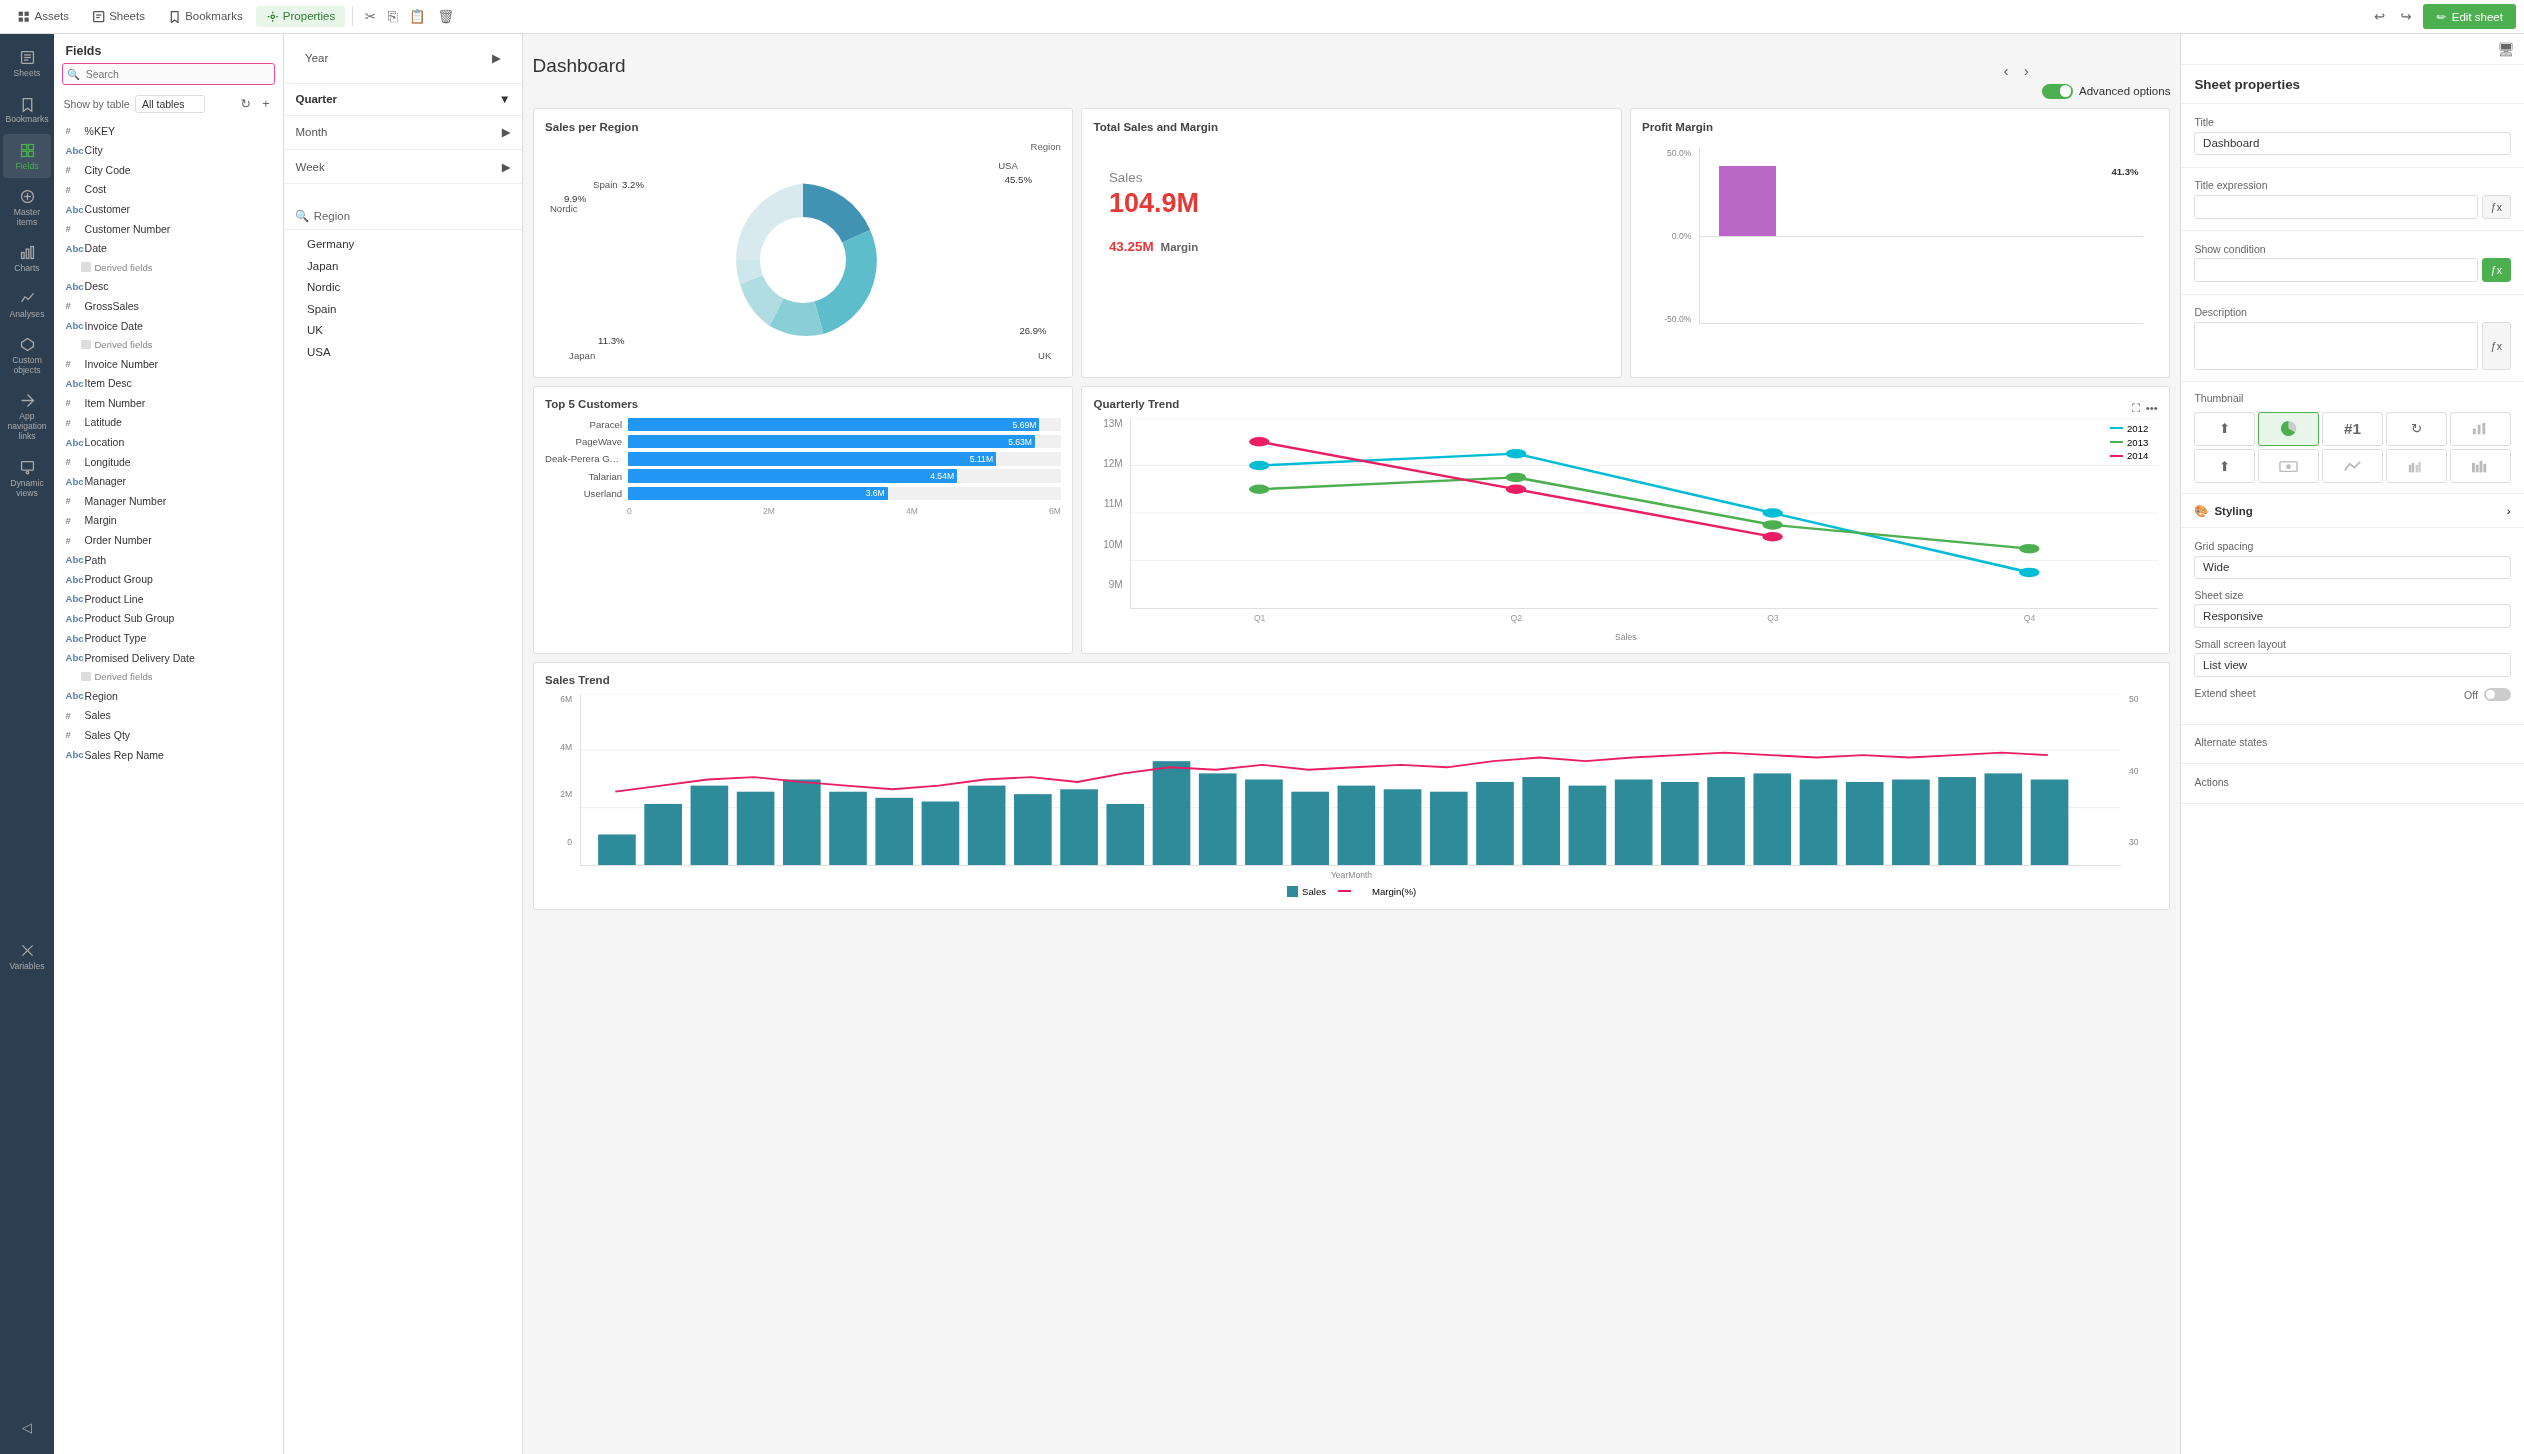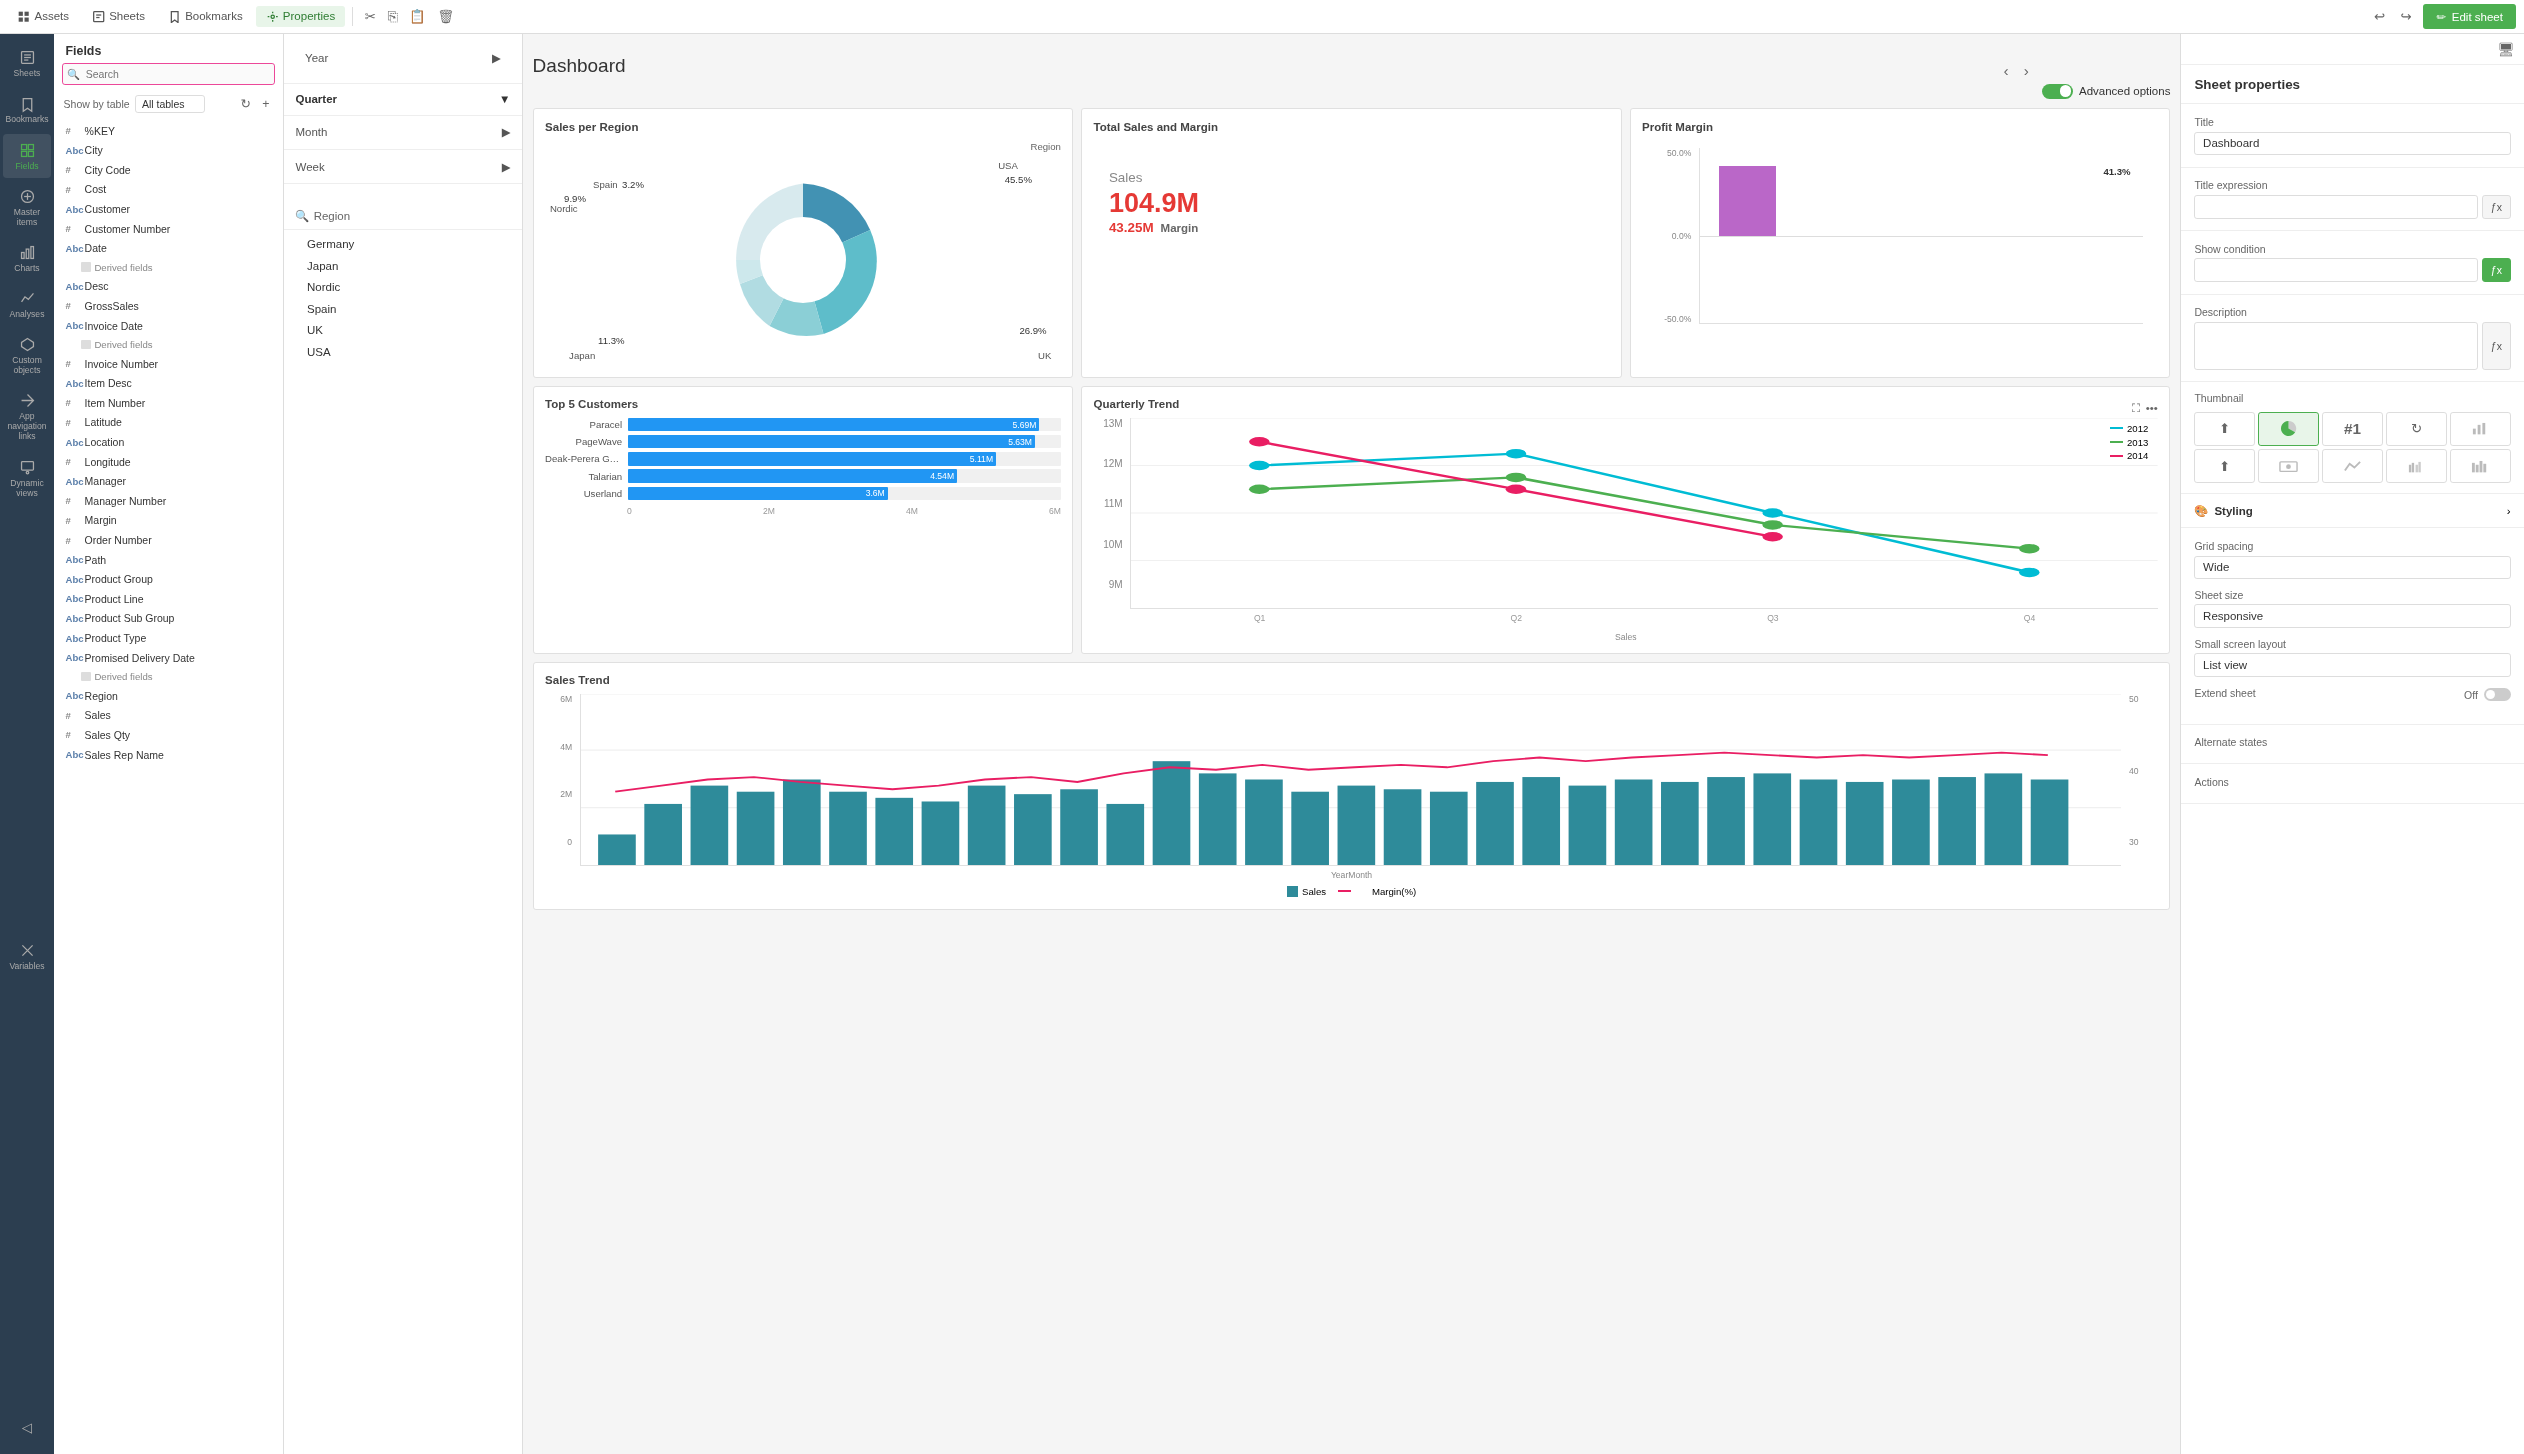--- a/index.html
+++ b/index.html
@@ -66,21 +66,21 @@
     
     .dashboard-grid { display: grid; grid-template-columns: 1fr 1fr 1fr; grid-template-rows: auto auto auto; gap: 7.7px; }
     .dashboard-card { background: #fff; border-radius: 2.9px; border: 1px solid #e0e0e0; padding: 11.5px; position: relative; overflow: hidden; }
 
     
     .card-title { font-size: 11.5px; font-weight: 600; color: #444; margin-bottom: 7.7px; }
     .donut-chart-container { display: flex; align-items: center; justify-content: center; position: relative; height: 210px; }
     .donut-svg { width: 172px; height: 172px; }
     .sales-big { font-size: 13.4px; color: #888; margin-bottom: 3.8px; }
     .sales-number { font-size: 27px; font-weight: 700; color: #e53935; }
-    .sales-margin { font-size: 11.5px; color: #666; margin-top: 1px; }
+    .sales-margin { font-size: 11.5px; color: #666; margin-top: 20px; }
     .sales-margin span { color: #e53935; font-weight: 600; }
     .bar-chart-container { margin-top: 7.7px; }
     .bar-row { display: flex; align-items: center; gap: 5.7px; margin-bottom: 3.8px; font-size: 9.6px; }
     .bar-label { width: 77px; text-align: right; color: #555; white-space: nowrap; overflow: hidden; text-overflow: ellipsis; flex-shrink: 0; }
     .bar-track { flex: 1; background: #f0f0f0; height: 13.4px; border-radius: 1px; position: relative; }
     .bar-fill { height: 100%; background: #2196F3; border-radius: 1px; display: flex; align-items: center; justify-content: flex-end; padding-right: 2.9px; font-size: 8.6px; color: white; }
     .bar-axis { display: flex; justify-content: space-between; padding: 1.9px 0 0 82px; font-size: 8.6px; color: #999; }
 
     
     .properties-panel { width: 344px; background: #fff; border-left: 1px solid #ddd; display: flex; flex-direction: column; flex-shrink: 0; overflow-y: auto; }
@@ -511,21 +511,21 @@
           <div class="card-title">Profit Margin</div>
           <div style="display:flex; height:191px; align-items:stretch; gap:7.7px; padding:7.7px 15.3px;">
             <div style="display:flex; flex-direction:column; justify-content:space-between; font-size:8.6px; color:#888; text-align:right; width:34px; flex-shrink:0;">
               <span>50.0%</span>
               <span>0.0%</span>
               <span>-50.0%</span>
             </div>
             <div style="flex:1; display:flex; flex-direction:column; position:relative; border-left:1px solid #e0e0e0; border-bottom:1px solid #e0e0e0;">
 
               <div style="position:absolute; width:57px; bottom:50%; left:19px; top:10%; background:#9c27b0; opacity:0.7;"></div>
-              <div style="position:absolute; right:12px; top:10%; font-size:9.6px; color:#333; font-weight:600;">41.3%</div>
+              <div style="position:absolute; right:4px; top:10%; font-size:9.6px; color:#333; font-weight:600;">41.3%</div>
               <div style="position:absolute; width:100%; top:50%; height:1px; background:#ddd;"></div>
             </div>
           </div>
         </div>
 
         <div class="dashboard-card" style="grid-row:2; grid-column:1;">
           <div class="card-title">Top 5 Customers</div>
           <div class="bar-chart-container">
             <div class="bar-row">
               <div class="bar-label">Paracel</div>

